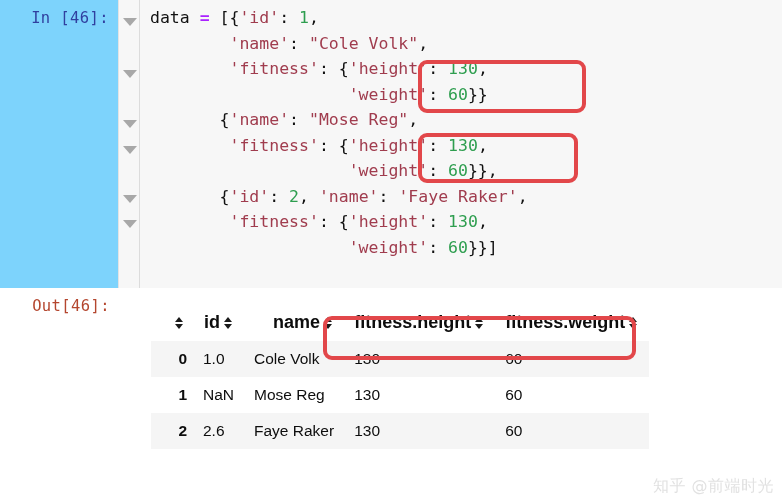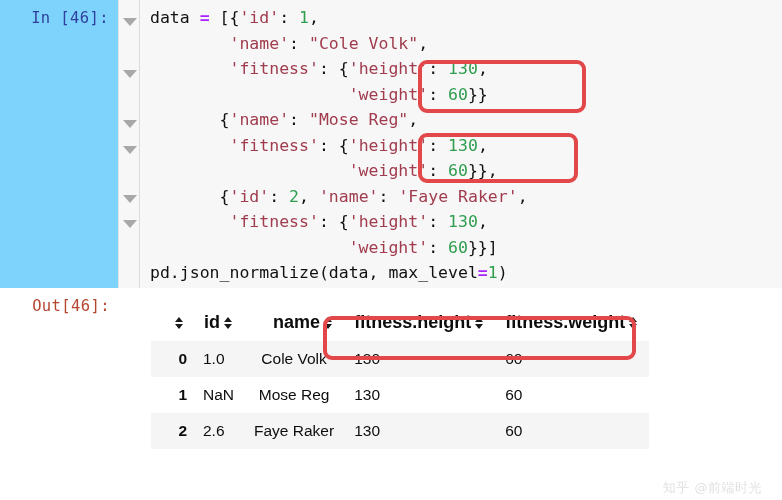--- a/index.html
+++ b/index.html
@@ -135,21 +135,21 @@
   table.df tbody td {
     padding: 9px 10px 9px 10px;
     border: none;
     white-space: nowrap;
     font-size: 15.5px;
   }
   table.df tbody tr.odd  td { background: #f5f5f5; }
   table.df tbody tr.even td { background: #ffffff; }
   table.df tbody td.idx { font-weight: bold; text-align: right; width: 22px; padding-right: 6px;}
   table.df tbody td.num { text-align: left; }
-  table.df tbody td.txt { text-align: center; }
+  table.df tbody td.txt { text-align: left; }
 
   .sort-arrows {
     display: inline-block;
     width: 9px;
     height: 15px;
     position: relative;
     vertical-align: middle;
     margin-left: 4px;
     margin-right: 1px;
   }
@@ -171,24 +171,24 @@
     position: absolute;
     border: 4px solid #e2474a;
     border-radius: 9px;
     box-sizing: border-box;
     pointer-events: none;
   }
 
   
   .watermark {
     position: absolute;
-    right: 20px;
+    right: 8px;
     bottom: 3px;
     font-family: "DejaVu Sans", sans-serif;
-    font-size: 13px;
+    font-size: 16px;
     color: #c9c9c9;
     opacity: 0.55;
     white-space: nowrap;
     letter-spacing: 0.5px;
   }
 </style>
 </head>
 <body>
 
 <div id="nb-root">
@@ -212,21 +212,20 @@
         <div class="code-line"><span class="tok-plain">data </span><span class="tok-op">=</span><span class="tok-plain"> [{</span><span class="tok-str">'id'</span><span class="tok-plain">: </span><span class="tok-num">1</span><span class="tok-plain">,</span></div>
         <div class="code-line"><span class="tok-plain">        </span><span class="tok-str">'name'</span><span class="tok-plain">: </span><span class="tok-str">"Cole Volk"</span><span class="tok-plain">,</span></div>
         <div class="code-line"><span class="tok-plain">        </span><span class="tok-str">'fitness'</span><span class="tok-plain">: {</span><span class="tok-str">'height'</span><span class="tok-plain">: </span><span class="tok-num">130</span><span class="tok-plain">,</span></div>
         <div class="code-line"><span class="tok-plain">                    </span><span class="tok-str">'weight'</span><span class="tok-plain">: </span><span class="tok-num">60</span><span class="tok-plain">}}</span></div>
         <div class="code-line"><span class="tok-plain">       {</span><span class="tok-str">'name'</span><span class="tok-plain">: </span><span class="tok-str">"Mose Reg"</span><span class="tok-plain">,</span></div>
         <div class="code-line"><span class="tok-plain">        </span><span class="tok-str">'fitness'</span><span class="tok-plain">: {</span><span class="tok-str">'height'</span><span class="tok-plain">: </span><span class="tok-num">130</span><span class="tok-plain">,</span></div>
         <div class="code-line"><span class="tok-plain">                    </span><span class="tok-str">'weight'</span><span class="tok-plain">: </span><span class="tok-num">60</span><span class="tok-plain">}},</span></div>
         <div class="code-line"><span class="tok-plain">       {</span><span class="tok-str">'id'</span><span class="tok-plain">: </span><span class="tok-num">2</span><span class="tok-plain">, </span><span class="tok-str">'name'</span><span class="tok-plain">: </span><span class="tok-str">'Faye Raker'</span><span class="tok-plain">,</span></div>
         <div class="code-line"><span class="tok-plain">        </span><span class="tok-str">'fitness'</span><span class="tok-plain">: {</span><span class="tok-str">'height'</span><span class="tok-plain">: </span><span class="tok-num">130</span><span class="tok-plain">,</span></div>
         <div class="code-line"><span class="tok-plain">                    </span><span class="tok-str">'weight'</span><span class="tok-plain">: </span><span class="tok-num">60</span><span class="tok-plain">}}]</span></div>
-        <div class="code-line"><span class="tok-plain">pd.json_normalize(data, max_level</span><span class="tok-op">=</span><span class="tok-num">1</span><span class="tok-plain">)</span></div>
       </div>
   </div>
 
   <div class="cell-output">
 
     <div class="prompt-col">
       <div class="prompt-out">Out[46]:</div>
     </div>
 
     <div class="gutter" style="background:#ffffff;border-left:none;border-right:none;"></div>

